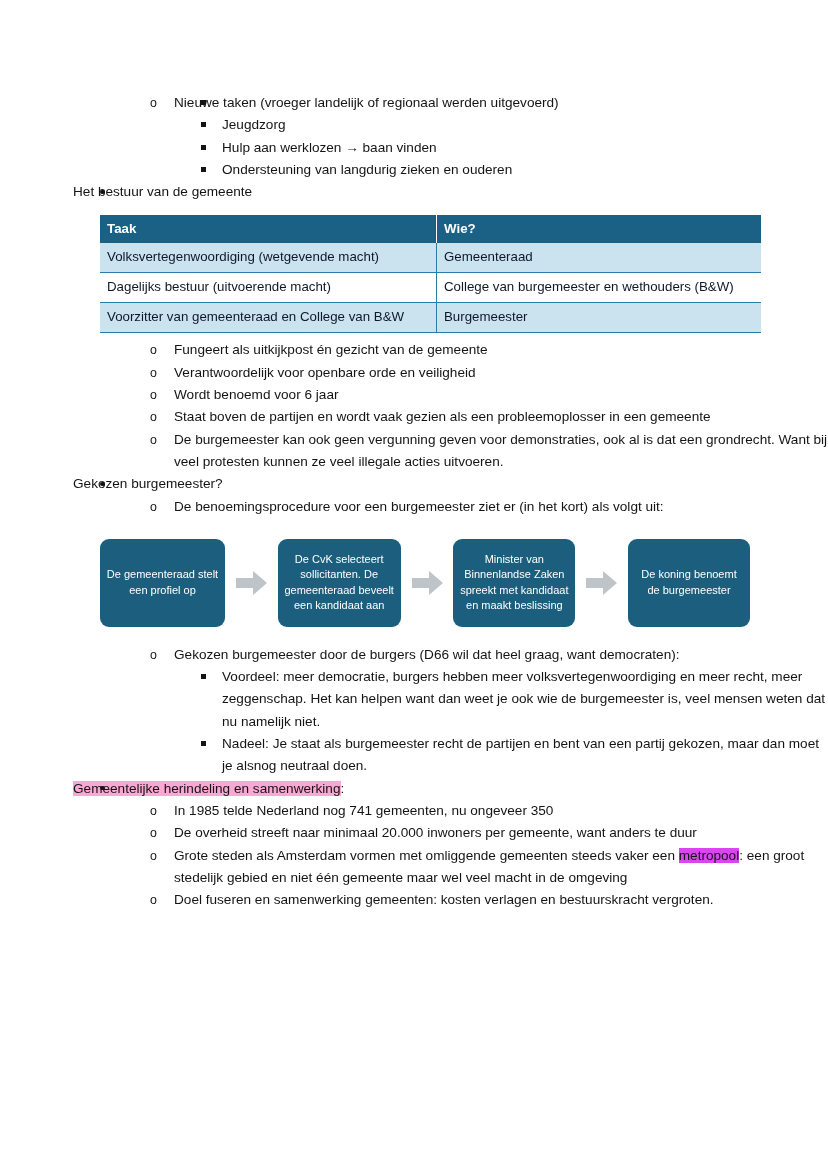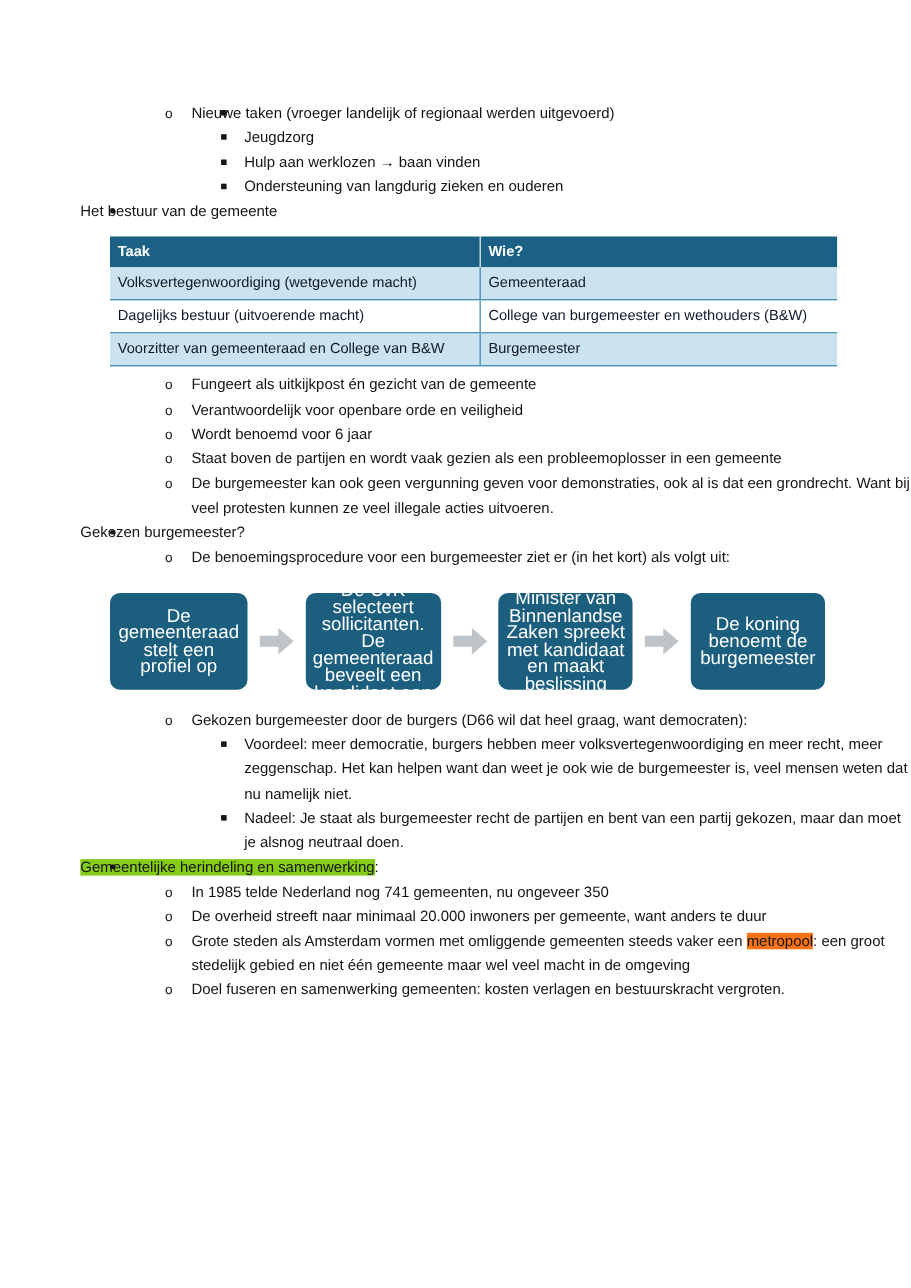--- a/index.html
+++ b/index.html
@@ -76,22 +76,22 @@
   .dot {
     display: inline-block;
     width: 4.5px;
     height: 4.5px;
     border-radius: 50%;
     background: #141414;
     vertical-align: middle;
     margin-bottom: 2px;
   }
 
-  .hl-yellow { background: #84cc16; }
-  .hl-green  { background: #f97316; }
+  .hl-yellow { background: #f9a8d4; }
+  .hl-green  { background: #d946ef; }
 
   
   .tbl-wrap {
     margin-left: 100px;
     margin-top: 12px;
     margin-bottom: 6px;
     width: 632px;
   }
   table.taak {
     border-collapse: collapse;
@@ -137,21 +137,21 @@
     margin-bottom: 14px;
     width: 650px;
     height: 94px;
     display: flex;
     align-items: center;
   }
   .fbox {
     background: #1b5e7e;
     color: #ffffff;
     border-radius: 9px;
-    font-size: 17px;
+    font-size: 11px;
     line-height: 15.5px;
     text-align: center;
     display: flex;
     align-items: center;
     justify-content: center;
     padding: 4px 6px;
     box-sizing: border-box;
     height: 88px;
   }
   .fbox span { display: block; }

